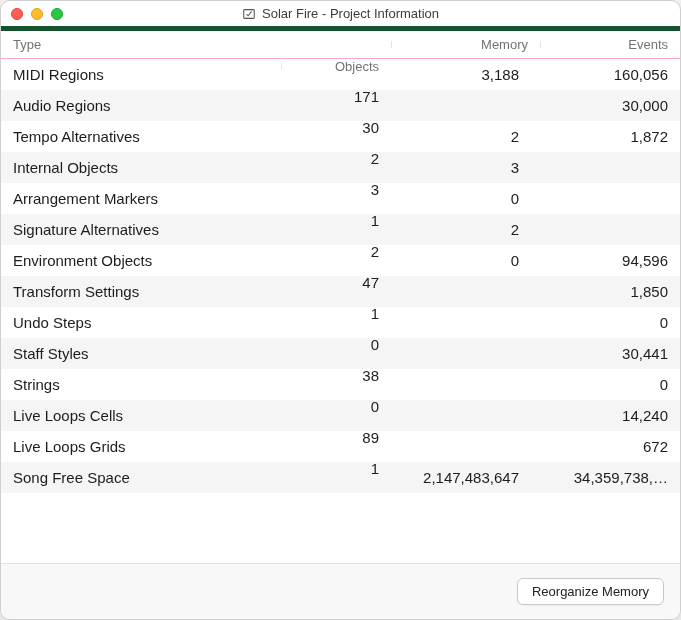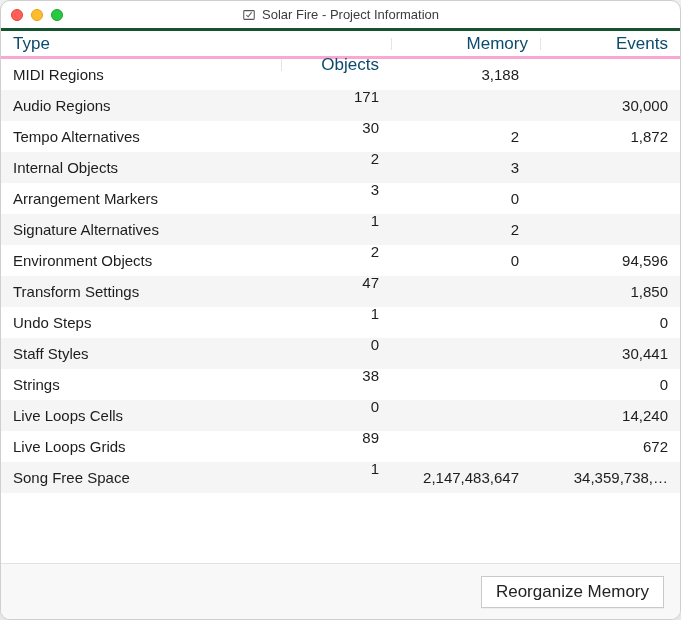--- a/index.html
+++ b/index.html
@@ -19,21 +19,21 @@
     box-shadow: 0 8px 30px rgba(0,0,0,0.15);
     display: flex;
     flex-direction: column;
     overflow: hidden;
   }
   .titlebar {
     height: 30px;
     display: flex;
     align-items: center;
     padding: 0 10px;
-    border-bottom: 3px solid #14532d;
+    border-bottom: 5px solid #14532d;
     position: relative;
     flex-shrink: 0;
   }
   .traffic {
     display: flex;
     gap: 8px;
     align-items: center;
   }
   .tl {
     width: 12px; height: 12px; border-radius: 50%;
@@ -61,23 +61,23 @@
   .table {
     flex:1;
     display:flex;
     flex-direction:column;
     overflow:hidden;
   }
   .thead {
     display:flex;
     height:28px;
     align-items:center;
-    font-size:17px;
-    color:#0c4a6e;
-    border-bottom:3px solid #f9a8d4;
+    font-size:13px;
+    color:#737373;
+    border-bottom:1px solid #f9a8d4;
     background:#fff;
   }
   .th, .td {
     padding: 0 12px;
     white-space:nowrap;
   }
   .th {
     position:relative;
   }
   .th:not(:first-child)::before{
@@ -106,25 +106,25 @@
   .footer {
     height:56px;
     border-top:1px solid #e2e2e2;
     background:#f8f8f8;
     display:flex;
     align-items:center;
     justify-content:flex-end;
     padding:0 16px;
   }
   .btn {
-    font-size:17px;
+    font-size:13px;
     color:#222;
     background:#ffffff;
     border:1px solid #c9c9c9;
-    border-radius:0;
+    border-radius:6px;
     padding:5px 14px;
     cursor:pointer;
     box-shadow: 0 1px 1px rgba(0,0,0,0.04);
   }
 </style>
 </head>
 <body>
 
 <div class="window">
   <div class="titlebar">
@@ -149,20 +149,21 @@
       <div class="th col-type">Type</div>
       <div class="th col-objects">Objects</div>
       <div class="th col-memory">Memory</div>
       <div class="th col-events">Events</div>
     </div>
     <div class="tbody" id="tbody">
         <div class="tr">
           <div class="td col-type">MIDI Regions</div>
           <div class="td col-objects">171</div>
           <div class="td col-events">3,188</div>
+          <div class="td col-memory">160,056</div>
         </div>
         <div class="tr">
           <div class="td col-type">Audio Regions</div>
           <div class="td col-objects">30</div>
           <div class="td col-events"></div>
           <div class="td col-memory">30,000</div>
         </div>
         <div class="tr">
           <div class="td col-type">Tempo Alternatives</div>
           <div class="td col-objects">2</div>

